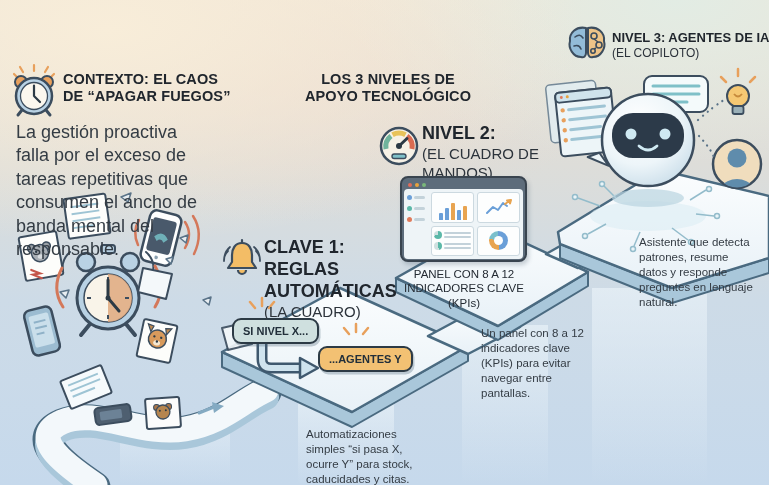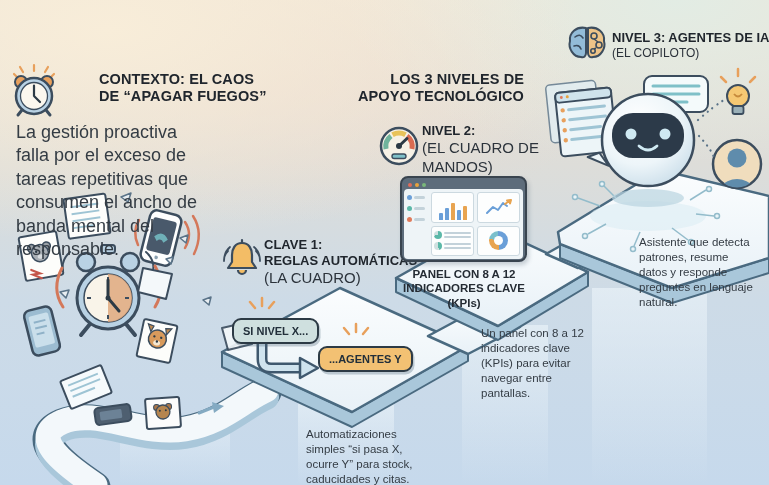--- a/index.html
+++ b/index.html
@@ -6,25 +6,25 @@
   .stage{
     position:relative; width:769px; height:485px; overflow:hidden;
     font-family:"Liberation Sans", sans-serif;
     background:
       radial-gradient(120% 85% at 14% 6%, #f8edd9 0%, rgba(248,237,217,0) 52%),
       radial-gradient(90% 70% at 88% 0%, #e2ece4 0%, rgba(226,236,228,0) 48%),
       radial-gradient(60% 40% at 38% 18%, rgba(240,214,200,.45) 0%, rgba(240,214,200,0) 70%),
       linear-gradient(to bottom, #eee6d8 0%, #ddddd9 34%, #cddbe7 62%, #c6d9ec 100%);
   }
   .abs{position:absolute;}
-  .hdr-title{font-weight:bold; color:#20262d; font-size:14.5px; line-height:1.2; letter-spacing:.1px;margin-left:36px;}
-  .lvl-title{font-weight:bold; color:#20262d; font-size:13px; line-height:1.22;}
+  .hdr-title{font-weight:bold; color:#20262d; font-size:14.5px; line-height:1.2; letter-spacing:.1px;}
+  .lvl-title{font-weight:bold; color:#20262d; font-size:18px; line-height:1.22;}
   .lvl-sub{font-weight:normal; color:#2c333b; font-size:15px; line-height:1.25;}
   .body-text{color:#343c44; font-size:11.5px; line-height:1.3;}
-  .caption{font-weight:bold; color:#242b33; font-size:11.5px; line-height:1.25; text-align:center;}
+  .caption{font-weight:normal; color:#242b33; font-size:11.5px; line-height:1.25; text-align:center;}
   .chip{
     position:absolute; border:2.5px solid #2c3a45; border-radius:9px;
     font-weight:bold; font-size:11px; color:#222f3a; padding:5px 9px;
     box-shadow:1.5px 2.5px 0 rgba(70,95,115,.30); white-space:nowrap;
   }
   
   .dash{position:absolute; left:400px; top:176px; width:127px; height:86px;
     background:#5d6c7b; border:2px solid #39444f; border-radius:8px; padding:2px; box-sizing:border-box;
     box-shadow:2px 3px 4px rgba(60,80,100,.25);}
   .dash-bar{height:9px; display:flex; gap:3px; align-items:center; padding:0 4px;}
@@ -308,21 +308,21 @@
     <circle cx="26" cy="34" r="13.5" fill="#fbf7ee" stroke="#3c4d5e" stroke-width="1.3"></circle>
     <path d="M26 34 L26 23.5 M26 34 L32 40" stroke="#2c3a45" stroke-width="2.2" stroke-linecap="round"></path>
     <path d="M14 48 L10 53 M38 48 L42 53" stroke="#3c4d5e" stroke-width="3" stroke-linecap="round"></path>
   </svg>
   <div class="abs hdr-title" style="left:63px;top:71px;width:170px">
     <span style="display:block">CONTEXTO: EL CAOS</span>
     <span style="display:block">DE “APAGAR FUEGOS”</span>
   </div>
   <div class="abs body-text" style="left:16px;top:121px;width:182px;font-size:18px">La gestión proactiva falla por el exceso de tareas repetitivas que consumen el ancho de banda mental del responsable.</div>
 
-  <div class="abs hdr-title" style="left:288px;top:71px;width:200px;text-align:right">
+  <div class="abs hdr-title" style="left:288px;top:71px;width:200px;text-align:center">
     <span style="display:block">LOS 3 NIVELES DE</span>
     <span style="display:block">APOYO TECNOLÓGICO</span>
   </div>
 
   <svg class="abs" style="left:566px;top:24px" width="42" height="38" viewBox="0 0 42 38">
     <path d="M20 4 C10 2 3 9 4 17 C2 24 7 33 15 33 C18 34 20 32 20 29 Z" fill="#93bcd8" stroke="#3c4d5e" stroke-width="2" stroke-linejoin="round"></path>
     <path d="M22 4 C32 2 39 9 38 17 C40 24 35 33 27 33 C24 34 22 32 22 29 Z" fill="#eec488" stroke="#3c4d5e" stroke-width="2" stroke-linejoin="round"></path>
     <path d="M9 13 q5 -4 8 1 M8 22 q5 -2 7 3" stroke="#3c4d5e" stroke-width="1.6" fill="none" stroke-linecap="round"></path>
     <circle cx="28" cy="12" r="3" fill="none" stroke="#3c4d5e" stroke-width="1.6"></circle>
     <circle cx="33" cy="21" r="3" fill="none" stroke="#3c4d5e" stroke-width="1.6"></circle>

